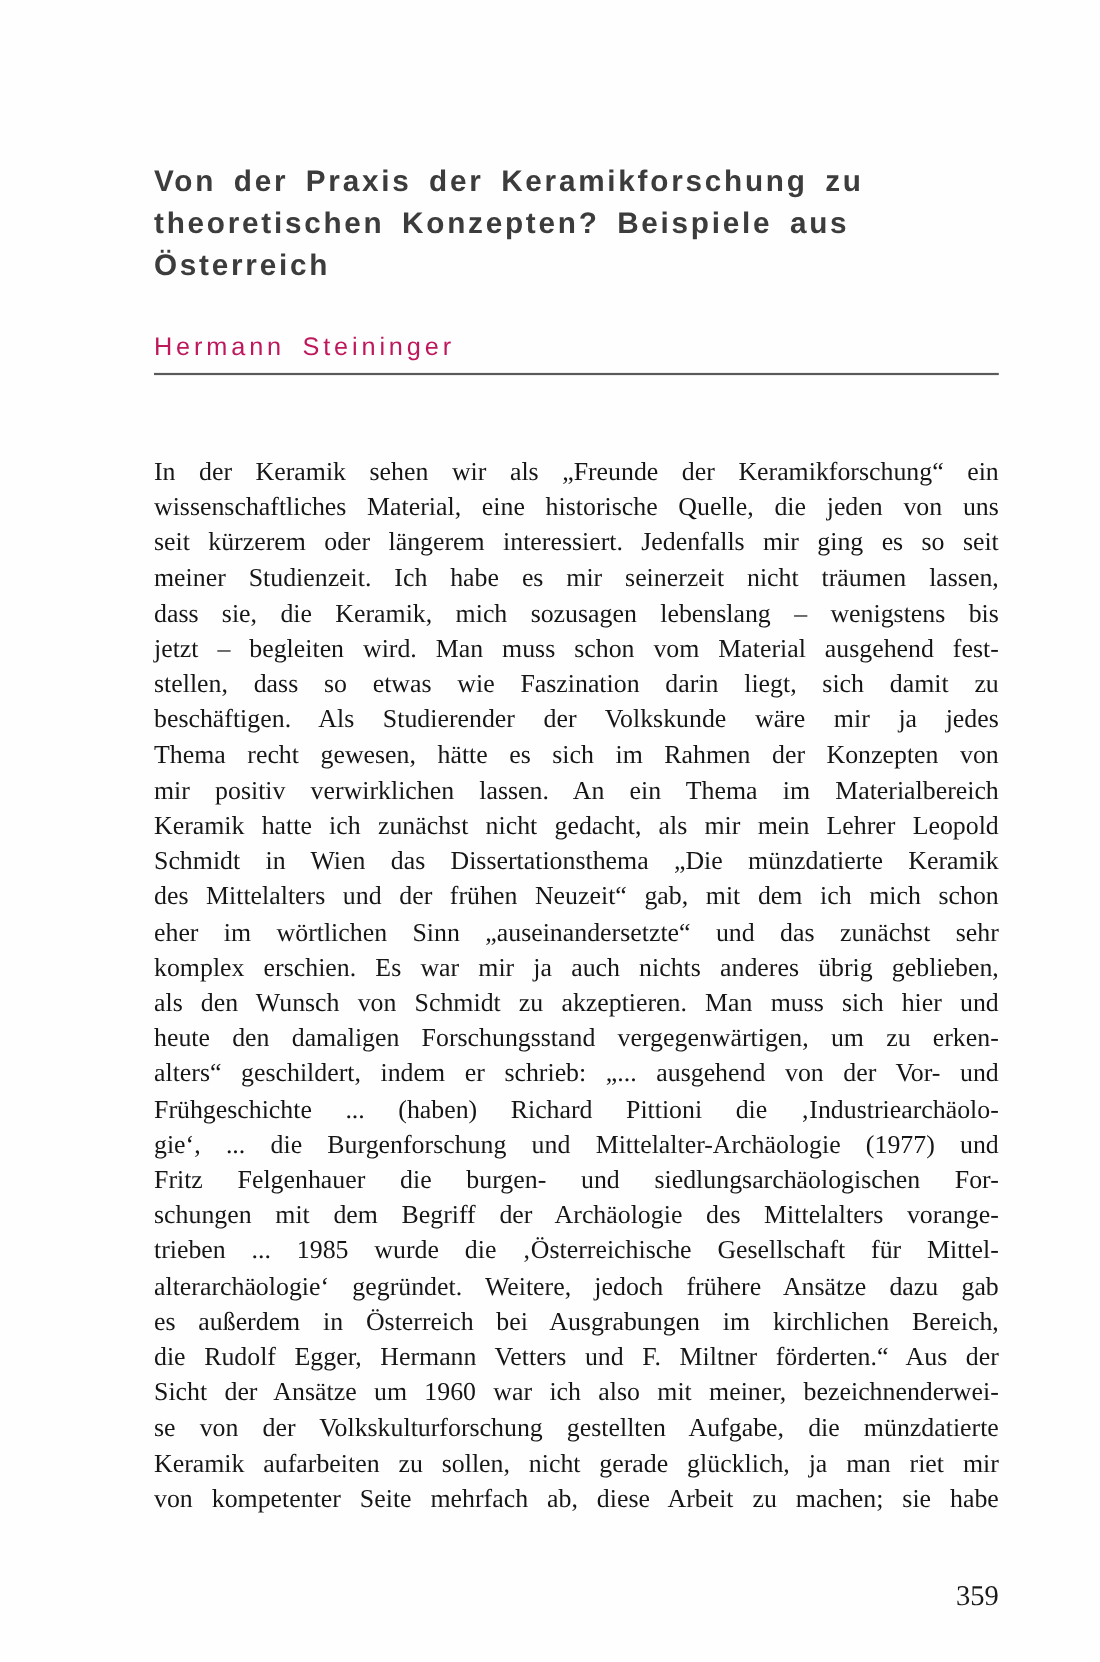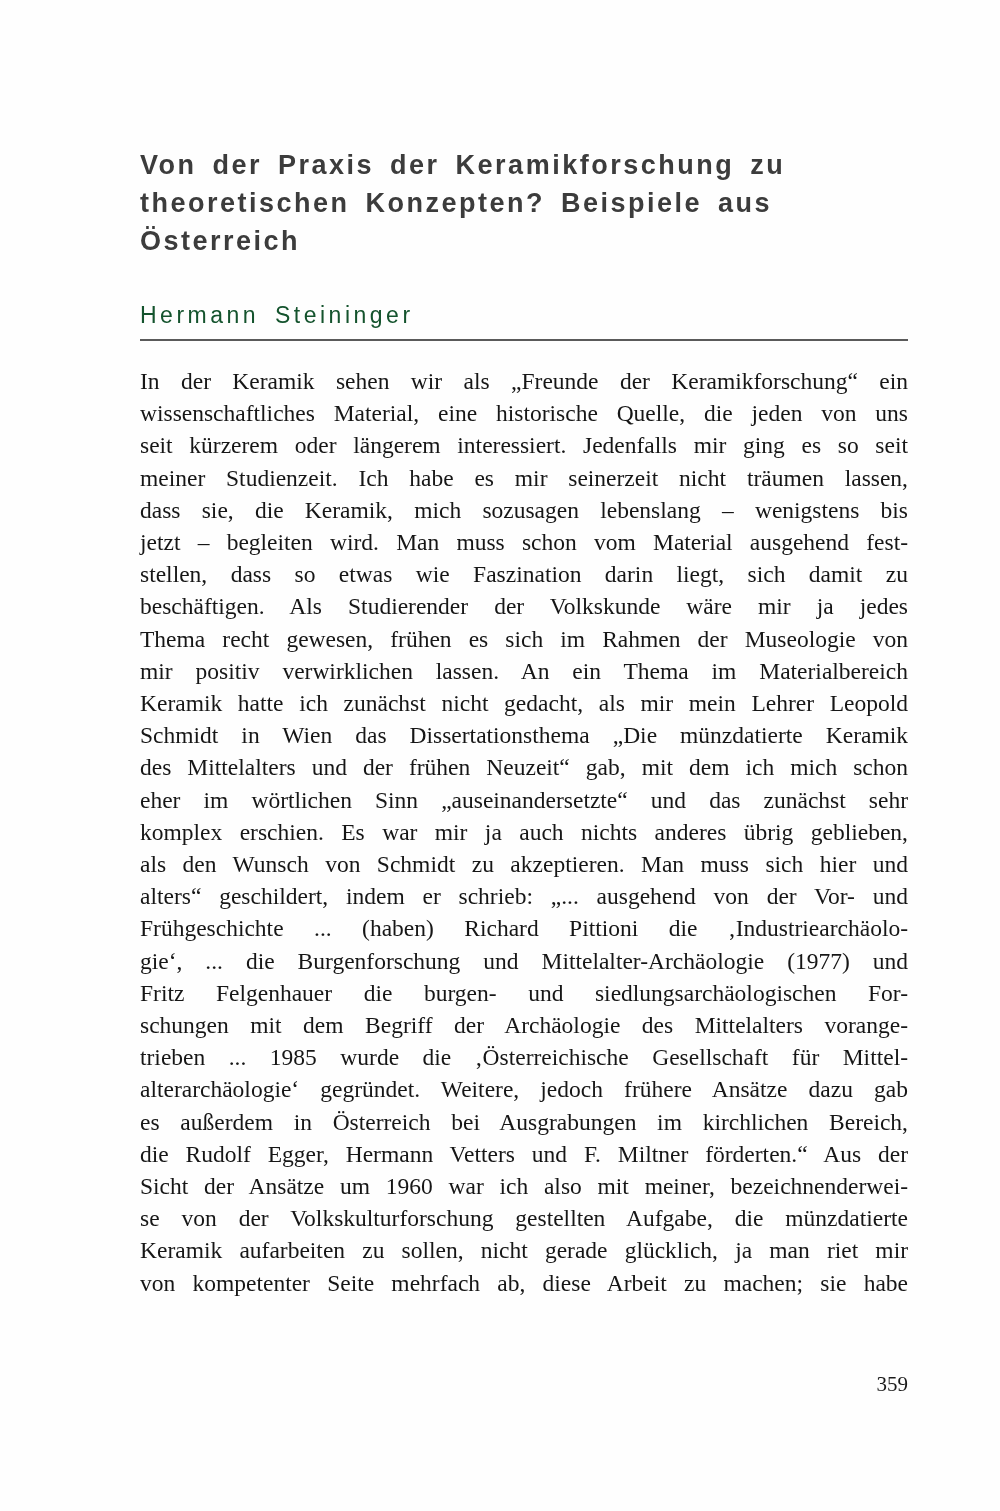--- a/index.html
+++ b/index.html
@@ -29,51 +29,51 @@
     line-height: 38px;
     color: #3c3c3c;
     letter-spacing: 2.5px;
     word-spacing: 6px;
   }
   .author {
     margin-top: 42px;
     font-family: "Liberation Sans", sans-serif;
     font-weight: 400;
     font-size: 23px;
-    color: #14532d;
+    color: #be185d;
     letter-spacing: 3.5px;
     word-spacing: 6px;
   }
   .rule {
     margin-top: 10px;
     border: none;
     border-top: 2px solid #5a5a5a;
     width: 100%;
     height: 0;
   }
   .body-text {
-    margin-top: 24px;
+    margin-top: 72px;
     font-family: "Liberation Serif", serif;
     font-size: 23.5px;
     line-height: 32.2px;
     color: #161616;
   }
   .body-text .line {
     text-align: justify;
     text-align-last: justify;
     white-space: normal;
   }
   .page-number {
     position: absolute;
-    top: 1372px;
+    top: 1436px;
     left: 140px;
     width: 768px;
     text-align: right;
     font-family: "Liberation Serif", serif;
-    font-size: 21px;
+    font-size: 26px;
     color: #1a1a1a;
   }
 </style>
 </head>
 <body>
 
 <div class="page">
   <div class="content">
 
     <div class="title">
@@ -88,28 +88,29 @@
 
     <div class="body-text">
         <div class="line">In der Keramik sehen wir als „Freunde der Keramikforschung“ ein</div>
         <div class="line">wissenschaftliches Material, eine historische Quelle, die jeden von uns</div>
         <div class="line">seit kürzerem oder längerem interessiert. Jedenfalls mir ging es so seit</div>
         <div class="line">meiner Studienzeit. Ich habe es mir seinerzeit nicht träumen lassen,</div>
         <div class="line">dass sie, die Keramik, mich sozusagen lebenslang – wenigstens bis</div>
         <div class="line">jetzt – begleiten wird. Man muss schon vom Material ausgehend fest-</div>
         <div class="line">stellen, dass so etwas wie Faszination darin liegt, sich damit zu</div>
         <div class="line">beschäftigen. Als Studierender der Volkskunde wäre mir ja jedes</div>
-        <div class="line">Thema recht gewesen, frühen es sich im Rahmen der Museologie von</div>
+        <div class="line">Thema recht gewesen, hätte es sich im Rahmen der Konzepten von</div>
         <div class="line">mir positiv verwirklichen lassen. An ein Thema im Materialbereich</div>
         <div class="line">Keramik hatte ich zunächst nicht gedacht, als mir mein Lehrer Leopold</div>
         <div class="line">Schmidt in Wien das Dissertationsthema „Die münzdatierte Keramik</div>
         <div class="line">des Mittelalters und der frühen Neuzeit“ gab, mit dem ich mich schon</div>
         <div class="line">eher im wörtlichen Sinn „auseinandersetzte“ und das zunächst sehr</div>
         <div class="line">komplex erschien. Es war mir ja auch nichts anderes übrig geblieben,</div>
         <div class="line">als den Wunsch von Schmidt zu akzeptieren. Man muss sich hier und</div>
+        <div class="line">heute den damaligen Forschungsstand vergegenwärtigen, um zu erken-</div>
         <div class="line">alters“ geschildert, indem er schrieb: „... ausgehend von der Vor- und</div>
         <div class="line">Frühgeschichte ... (haben) Richard Pittioni die ‚Industriearchäolo-</div>
         <div class="line">gie‘, ... die Burgenforschung und Mittelalter-Archäologie (1977) und</div>
         <div class="line">Fritz Felgenhauer die burgen- und siedlungsarchäologischen For-</div>
         <div class="line">schungen mit dem Begriff der Archäologie des Mittelalters vorange-</div>
         <div class="line">trieben ... 1985 wurde die ‚Österreichische Gesellschaft für Mittel-</div>
         <div class="line">alterarchäologie‘ gegründet. Weitere, jedoch frühere Ansätze dazu gab</div>
         <div class="line">es außerdem in Österreich bei Ausgrabungen im kirchlichen Bereich,</div>
         <div class="line">die Rudolf Egger, Hermann Vetters und F. Miltner förderten.“ Aus der</div>
         <div class="line">Sicht der Ansätze um 1960 war ich also mit meiner, bezeichnenderwei-</div>

